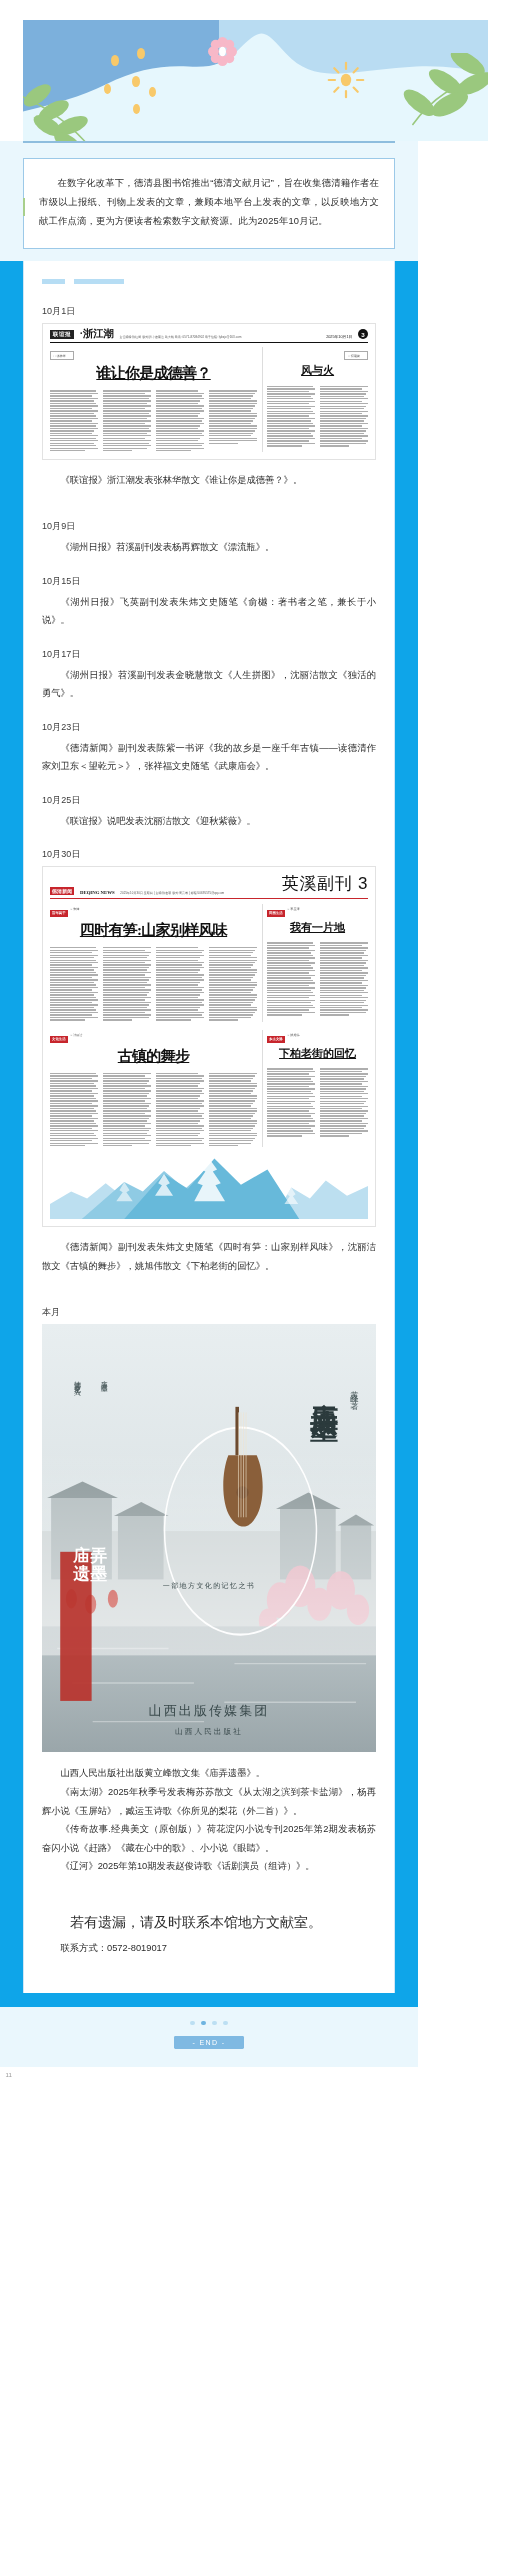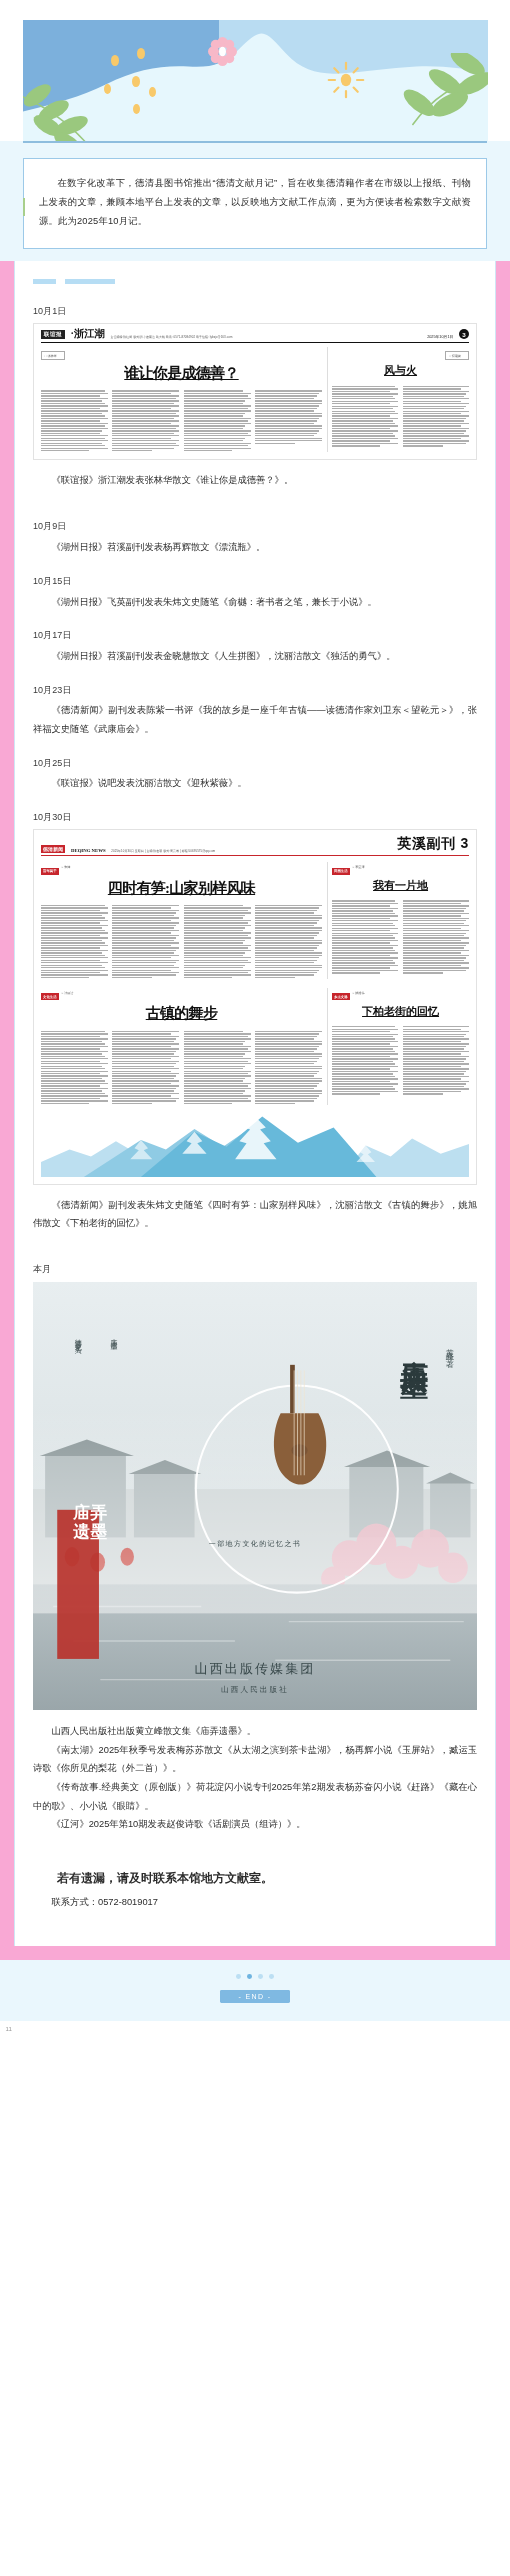--- a/index.html
+++ b/index.html
@@ -3,21 +3,21 @@
 <meta charset="utf-8">
 <style>
   * { box-sizing: border-box; margin:0; padding:0; }
   html,body { background:#fff; }
   body {
     width:510px;
     font-family:"Liberation Sans","DejaVu Sans",sans-serif;
     color:#333;
     -webkit-font-smoothing:antialiased;
   }
-  .page { width:510px; position:relative; background:#ffffff; }
+  .page { width:418px; position:relative; background:#ffffff; }
 
   
   .hero { position:relative; width:510px; height:141px; background:#ffffff; overflow:hidden; }
   .hero-inner { position:absolute; left:23px; top:20px; width:465px; height:121px; overflow:hidden; background:#eaf7fd; }
   .hero-sky-dark { position:absolute; left:0; top:0; width:221px; height:110px; background:#7cb0dc; }
   .hero-sky-light { position:absolute; right:0; top:0; width:269px; height:103px; background:#b9dcf2; }
   .hero-hill { position:absolute; left:-7px; top:12.4px; width:483px; height:138px; }
   .hero-dot { position:absolute; background:#f8c96a; border-radius:50%; }
   .hero-flower { position:absolute; left:185px; top:17px; width:29px; height:29px; }
   .hero-sun { position:absolute; left:303px; top:40px; width:40px; height:40px; }
@@ -34,21 +34,21 @@
   .intro-box:before{
     content:""; position:absolute; left:-1.4px; top:44%;
     width:2.8px; height:18px; background:#a8cf8c;
   }
   .intro-box p {
     font-size:9.3px; line-height:2.05; color:#2c2c2c;
     text-indent:2em; text-align:justify; letter-spacing:0.2px;
   }
 
   
-  .body-wrap { background:#f9a8d4; padding:0 14px 14px; }
+  .body-wrap { background:#0ea5e9; padding:0 23px 14px; }
   .card { background:#fff; border-left:0.7px solid #cfe6f5; border-right:0.7px solid #cfe6f5; padding:15px 12.4px 18px; }
 
   .tab-marks { display:flex; gap:8.3px; margin:2.8px 0 21px 5.5px; }
   .tab-marks span { display:block; height:4.8px; background:#b6ddf4; }
   .tab-marks span:nth-child(1){ width:23.4px; }
   .tab-marks span:nth-child(2){ width:50px; }
 
   .date { font-size:9px; color:#3a3a3a; margin:0 0 4.8px 5.5px; letter-spacing:0.1px; }
   .entry { font-size:9.3px; line-height:2.0; color:#2c2c2c; text-indent:2em;
            margin:0 5.5px 18px 5.5px; text-align:justify; }
@@ -60,21 +60,21 @@
   .np-logo { background:#222; color:#fff; font-size:5.5px; font-weight:700; padding:1.4px 2.8px; letter-spacing:0.7px;
              font-family:"Liberation Serif",serif; }
   .np-logo2 { background:#c7252c; color:#fff; font-size:4.8px; font-weight:700; padding:1.4px 2.1px; letter-spacing:0.3px;
               font-family:"Liberation Serif",serif; }
   .np-name { font-size:10.3px; font-weight:700; font-family:"Liberation Serif",serif; color:#111; line-height:1; }
   .np-meta { font-size:2.9px; color:#555; flex:1; line-height:1.4; letter-spacing:0.1px; transform:scaleY(1.1); }
   .np-date { font-size:3.8px; color:#222; white-space:nowrap; }
   .np-pagenum { width:10.3px; height:10.3px; border-radius:50%; background:#111; color:#fff;
                 font-size:6.2px; display:flex; align-items:center; justify-content:center; font-weight:700; }
   .np-head-red { border-bottom:1.4px solid #c7252c; }
-  .np-section { font-size:14px; font-weight:700; color:#111; white-space:nowrap; letter-spacing:0.7px; }
+  .np-section { font-size:17px; font-weight:400; color:#111; white-space:nowrap; letter-spacing:0.7px; }
 
   .np-cols { display:flex; gap:4.8px; margin-top:6.2px; }
   .np-col { flex:1; }
   .np-tag { display:inline-block; background:#c7252c; color:#fff; font-size:3.4px; line-height:1.25;
             padding:1.4px 2.1px; text-align:center; font-weight:700; }
   .np-byline { font-size:3.1px; color:#555; display:inline-block; margin-left:2.8px; vertical-align:top; padding-top:2.8px;}
   .np-kicker { display:inline-block; border:0.7px solid #aaa; font-size:3.1px; color:#555; padding:1.4px 7px 1.4px 2.8px; }
   .np-title { text-align:center; font-weight:700; font-family:"Liberation Serif",serif; color:#111;text-decoration:underline; }
   .np-title.big { font-size:15px; letter-spacing:-0.7px; margin:4.1px 0 3.4px; }
   .np-title.med { font-size:11px; margin:3.4px 0 2.8px; }
@@ -83,21 +83,21 @@
   .tline.s4{ width:100%; } .tline.s5{ width:60%; } .tline.s6{ width:92%; }
   .tblock { opacity:.52; }
 
   .np-mountain { margin-top:5.5px; height:66px; position:relative; overflow:hidden; }
 
   
   .poster-wrap { margin:5.5px 5.5px 12.4px;border-radius:30px; }
   .poster { position:relative; width:100%; height:428px; overflow:hidden; background:#d9dfe2; }
 
   
-  .foot-note { font-size:12px; line-height:2.0; color:#2c2c2c; margin:0 5.5px 3.4px; text-indent:2em;font-weight:bold; }
+  .foot-note { font-size:14px; line-height:2.0; color:#2c2c2c; margin:0 5.5px 3.4px; text-indent:2em; }
   .foot-contact { font-size:9.3px; line-height:2.0; color:#2c2c2c; margin:18px 5.5px 0; text-indent:2em; }
 
   .dots { display:flex; justify-content:center; gap:6.2px; padding:14px 0 9.7px; background:#eaf7fd; }
   .dots i { width:4.8px; height:4.8px; border-radius:50%; background:#bcdff3; display:block; }
   .dots i.on { background:#6fb4e0; }
 
   .end-bar { background:#eaf7fd; padding:0 0 18px; text-align:center; }
   .end-pill { display:inline-block; background:#7fb9e2; color:#fff; font-size:7px;
               letter-spacing:1.4px; padding:2.8px 18px; border-radius:1.4px; }
   .pagefoot { background:#fff; font-size:6.2px; color:#999; padding:4.1px 0 7px 5.5px; }

